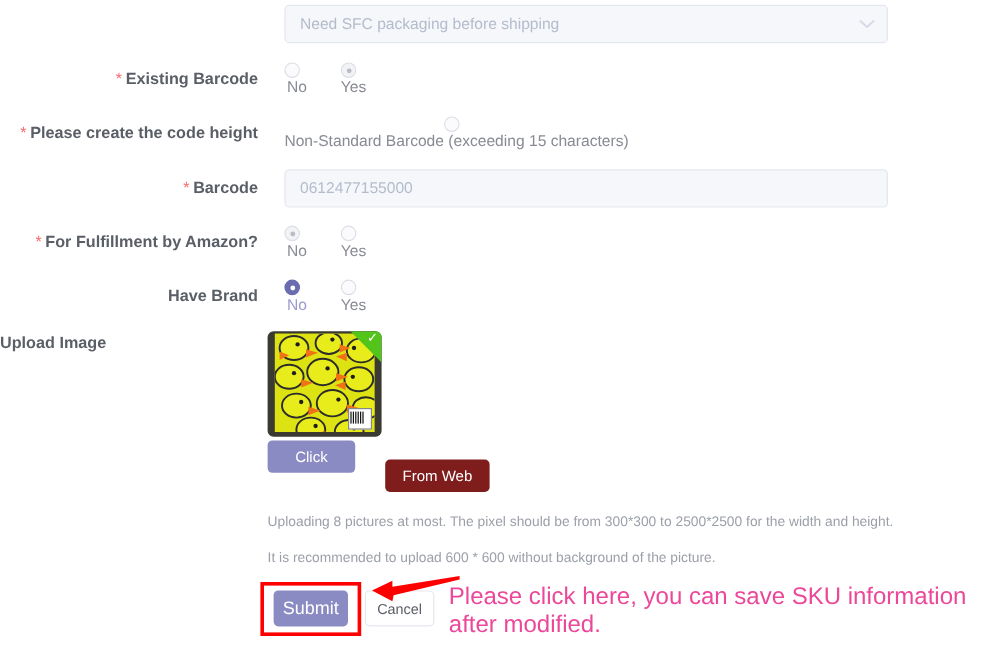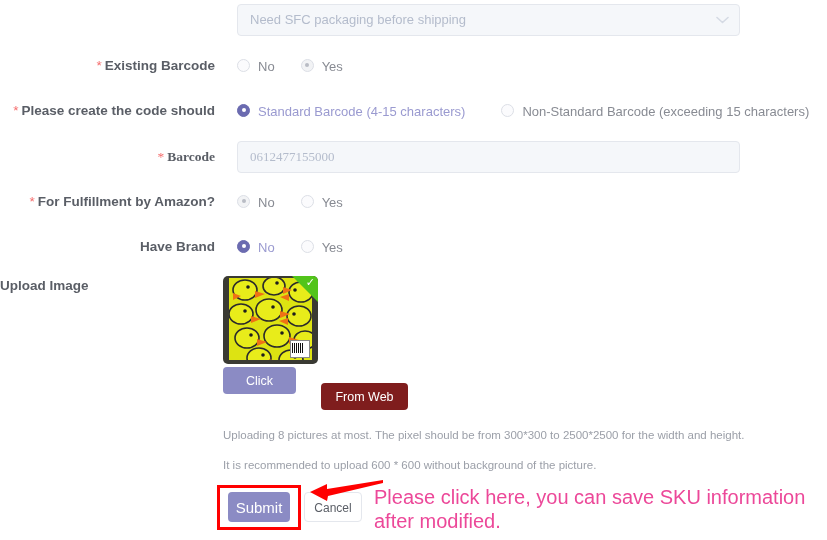--- a/index.html
+++ b/index.html
@@ -87,22 +87,24 @@
   }
 
   
   .radio-group {
     display: flex;
     align-items: center;
     height: 36px;
   }
   .radio {
     display: flex;
+    align-items: center;
     margin-right: 26px;
     white-space: nowrap;
+    flex-direction: column;
   }
   .radio .dot {
     box-sizing: border-box;
     width: 13px;
     height: 13px;
     border-radius: 50%;
     border: 1px solid #dcdfe6;
     background: #fbfbfd;
     margin-right: 8px;
     flex: none;
@@ -351,36 +353,32 @@
         </div>
         <div class="radio">
           <span class="dot checked-off"></span>
           <span class="rtext">Yes</span>
         </div>
       </div>
     </div>
   </div>
 
   <div class="row" style="top:93px;">
-    <div class="label"><span class="star">*</span><span>Please create the code should</span></div>
+    <div class="label"><span class="star">*</span><span>Please create the code height</span></div>
     <div class="control">
       <div class="radio-group">
-        <div class="radio wide">
-          <span class="dot checked-on"></span>
-          <span class="rtext accent">Standard Barcode (4-15 characters)</span>
-        </div>
         <div class="radio">
           <span class="dot"></span>
           <span class="rtext">Non-Standard Barcode (exceeding 15 characters)</span>
         </div>
       </div>
     </div>
   </div>
 
-  <div class="row" style="top:139px;font-family:Liberation Serif, serif;">
+  <div class="row" style="top:139px;">
     <div class="label"><span class="star">*</span><span>Barcode</span></div>
     <div class="control">
       <div class="input-box">
         <span>0612477155000</span>
       </div>
     </div>
   </div>
 
   <div class="row" style="top:184px;">
     <div class="label"><span class="star">*</span><span>For Fulfillment by Amazon?</span></div>

